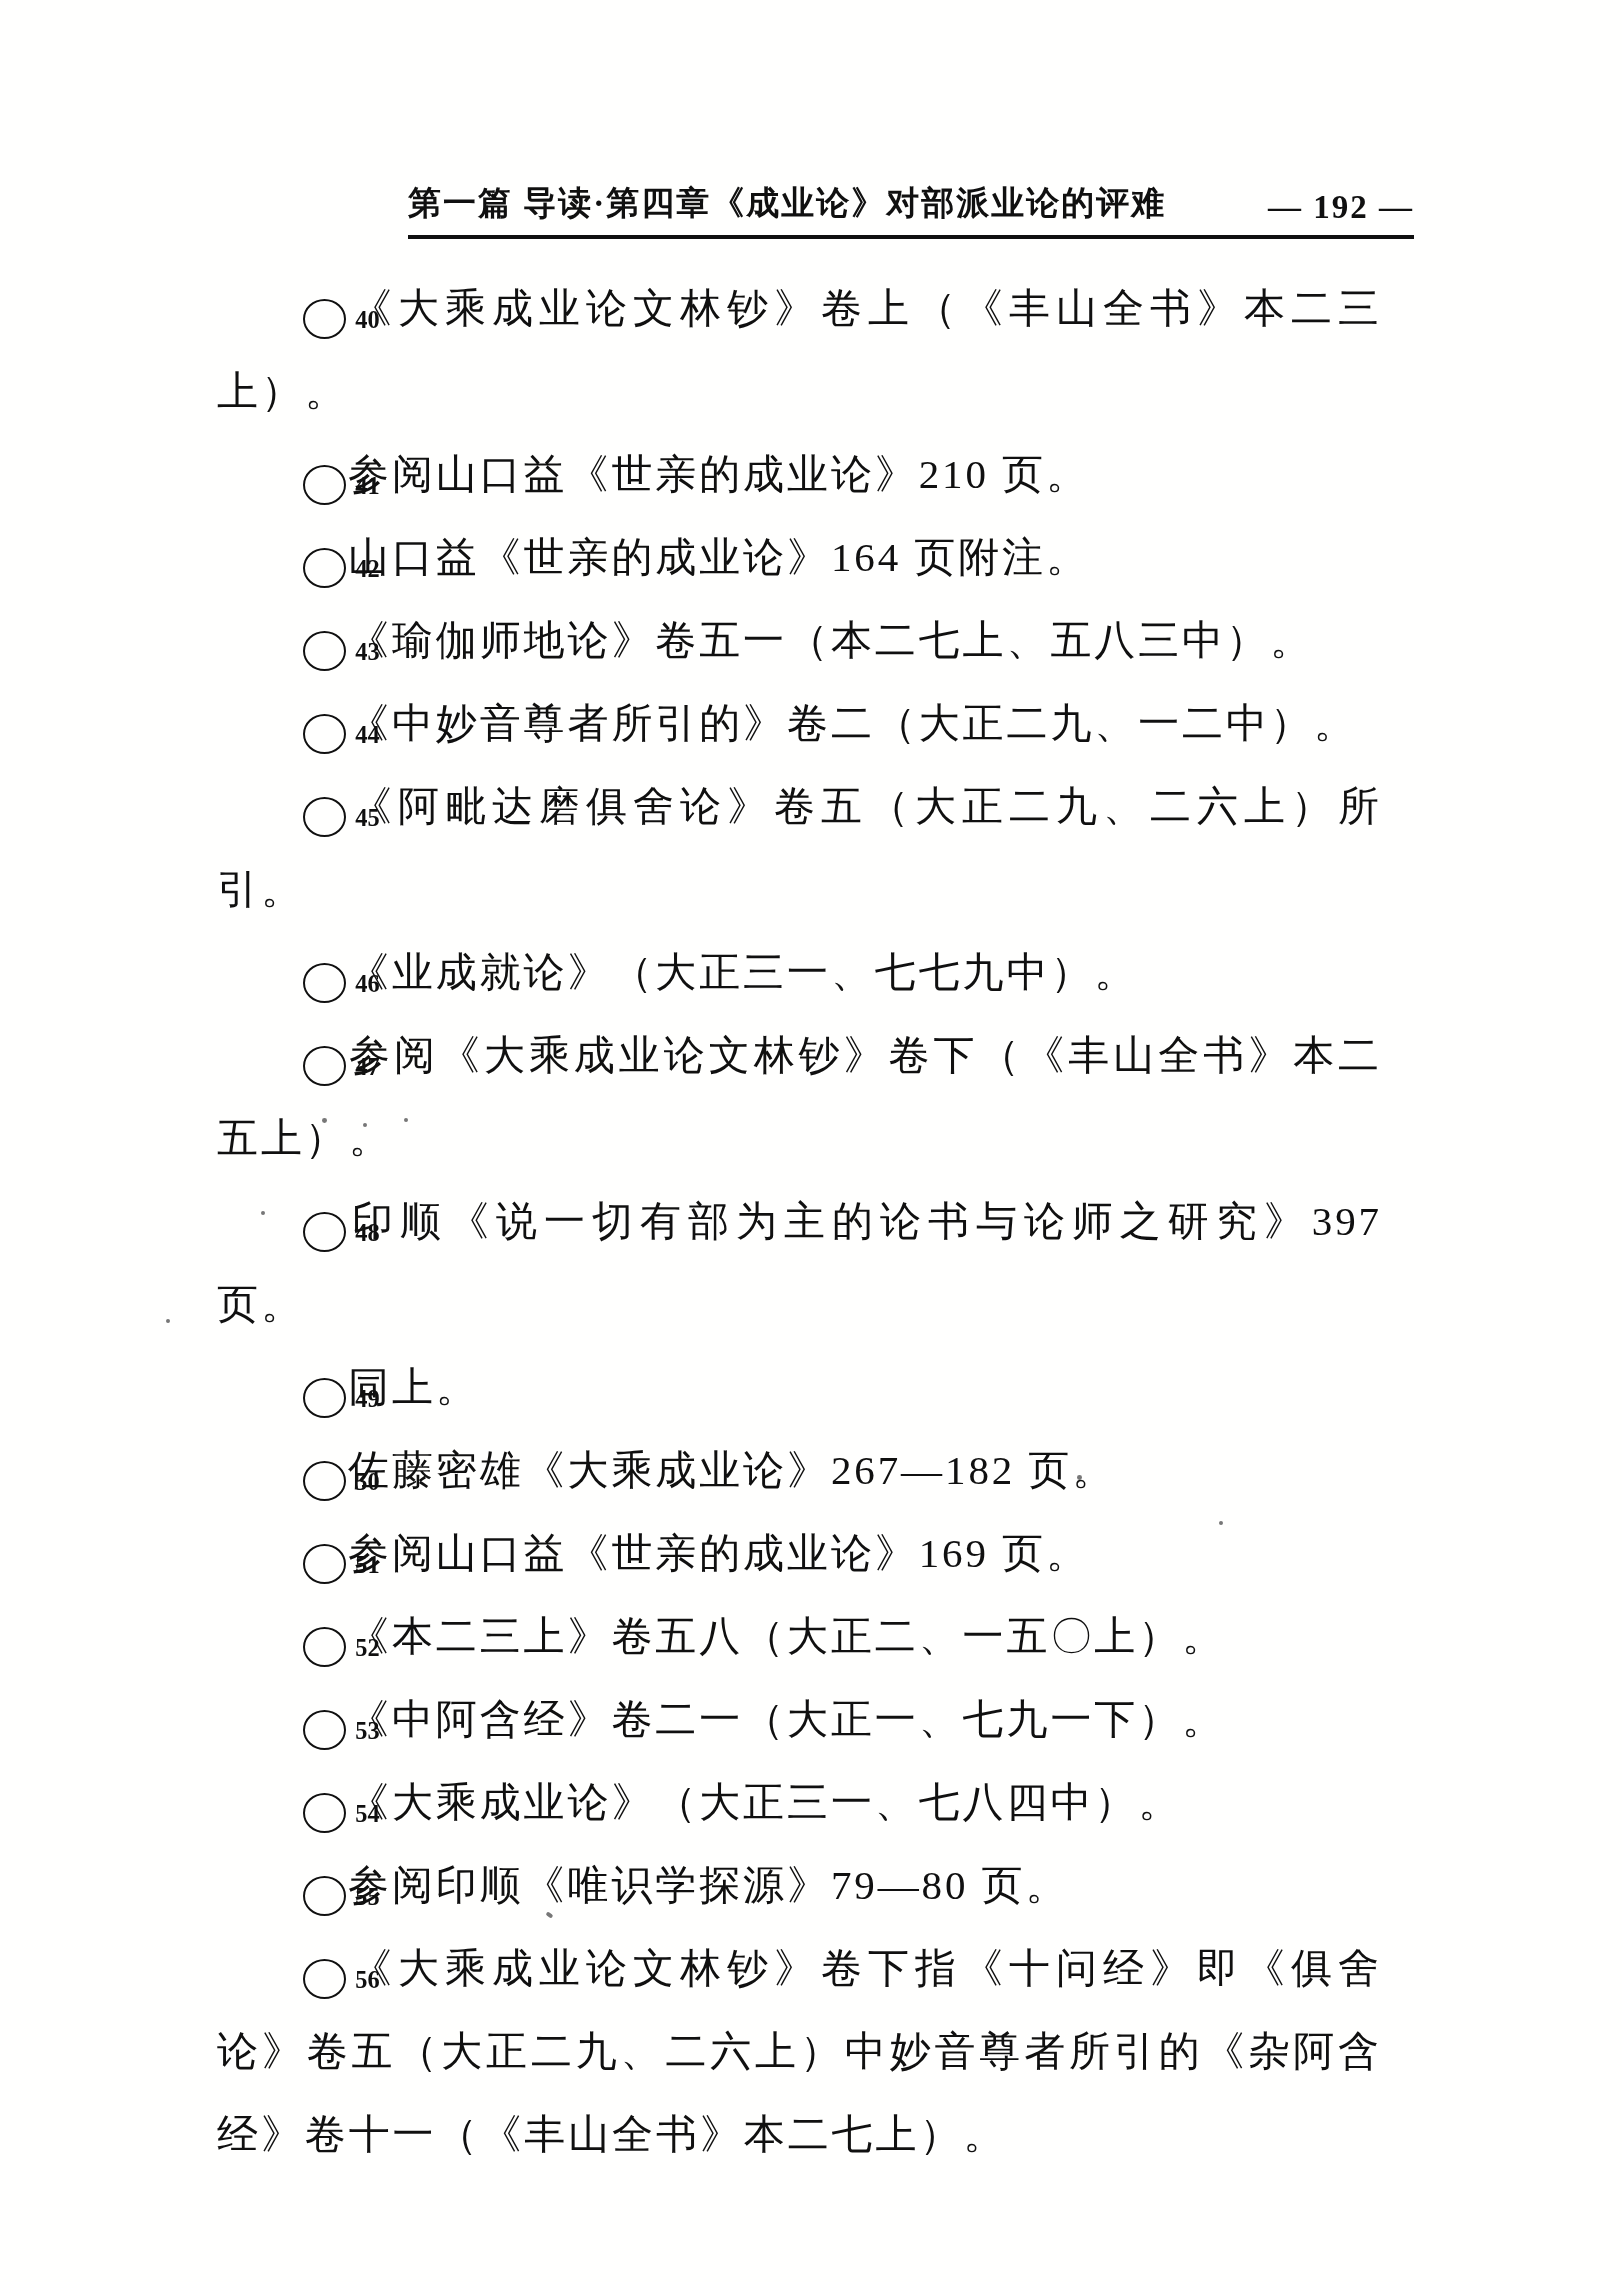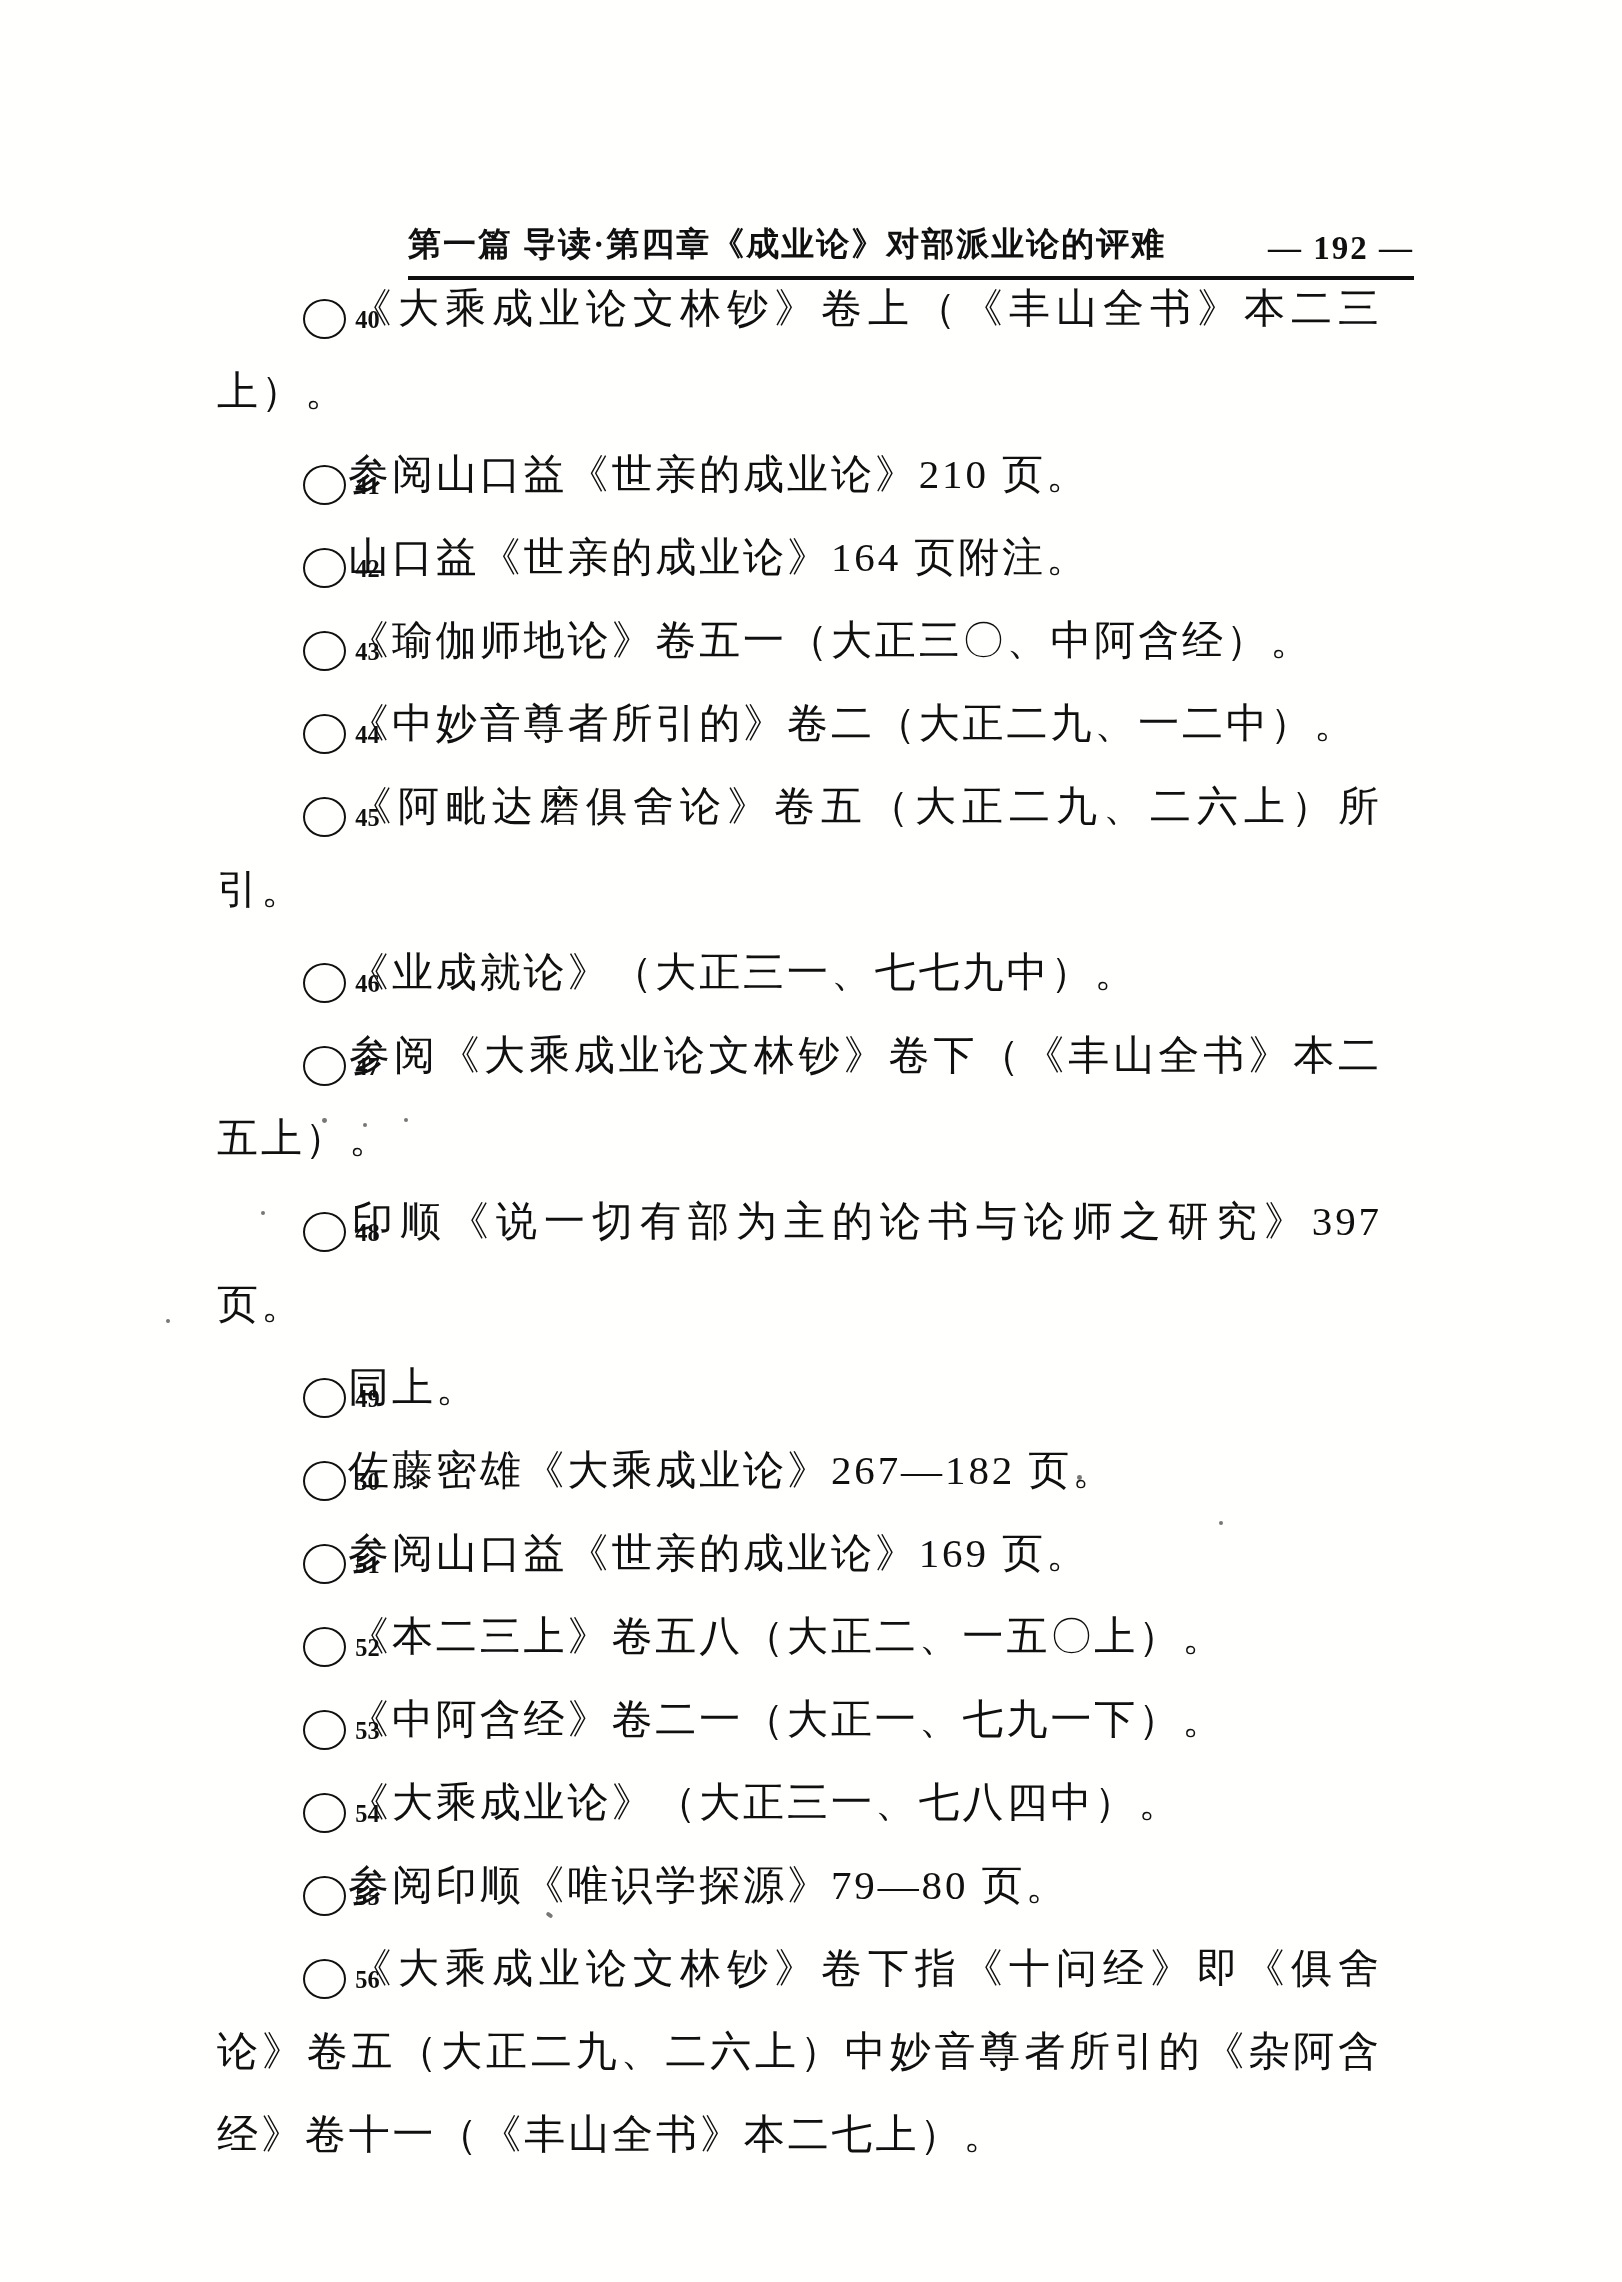--- a/index.html
+++ b/index.html
@@ -10,21 +10,20 @@
     overflow:hidden;
     font-family:"Liberation Serif","DejaVu Serif",serif;
     color:var(--ink,#101010);
   }
   .header{
     position:absolute;left:408px;top:181px;width:1006px;
     display:flex;justify-content:space-between;align-items:flex-end;
     font-size:33px;font-weight:bold;letter-spacing:2px;
     padding-bottom:8.8px;border-bottom:4.9px solid var(--ink,#101010);
     white-space:nowrap;
-    margin-top:41px;
   }
   .notes{
     position:absolute;left:217px;top:267px;width:1165px;
     font-size:41px;line-height:83px;letter-spacing:2.9px;
     text-align:justify;
     line-break:strict;word-break:normal;
   }
   .note{margin:0;text-indent:86px;}
   .circ{
     display:inline-flex;align-items:center;justify-content:center;
@@ -43,21 +42,21 @@
 
   <div class="header">
     <span>第一篇 导读·第四章《成业论》对部派业论的评难</span>
     <span>— 192 —</span>
   </div>
 
   <div class="notes">
       <p class="note"><span class="circ">40</span><span>《大乘成业论文林钞》卷上（《丰山全书》本二三上）。</span></p>
       <p class="note"><span class="circ">41</span><span>参阅山口益《世亲的成业论》210 页。</span></p>
       <p class="note"><span class="circ">42</span><span>山口益《世亲的成业论》164 页附注。</span></p>
-      <p class="note"><span class="circ">43</span><span>《瑜伽师地论》卷五一（大正三〇、中阿含经）。</span></p>
+      <p class="note"><span class="circ">43</span><span>《瑜伽师地论》卷五一（本二七上、五八三中）。</span></p>
       <p class="note"><span class="circ">44</span><span>《中妙音尊者所引的》卷二（大正二九、一二中）。</span></p>
       <p class="note"><span class="circ">45</span><span>《阿毗达磨俱舍论》卷五（大正二九、二六上）所引。</span></p>
       <p class="note"><span class="circ">46</span><span>《业成就论》（大正三一、七七九中）。</span></p>
       <p class="note"><span class="circ">47</span><span>参阅《大乘成业论文林钞》卷下（《丰山全书》本二五上）。</span></p>
       <p class="note"><span class="circ">48</span><span>印顺《说一切有部为主的论书与论师之研究》397 页。</span></p>
       <p class="note"><span class="circ">49</span><span>同上。</span></p>
       <p class="note"><span class="circ">50</span><span>佐藤密雄《大乘成业论》267—182 页。</span></p>
       <p class="note"><span class="circ">51</span><span>参阅山口益《世亲的成业论》169 页。</span></p>
       <p class="note"><span class="circ">52</span><span>《本二三上》卷五八（大正二、一五〇上）。</span></p>
       <p class="note"><span class="circ">53</span><span>《中阿含经》卷二一（大正一、七九一下）。</span></p>

